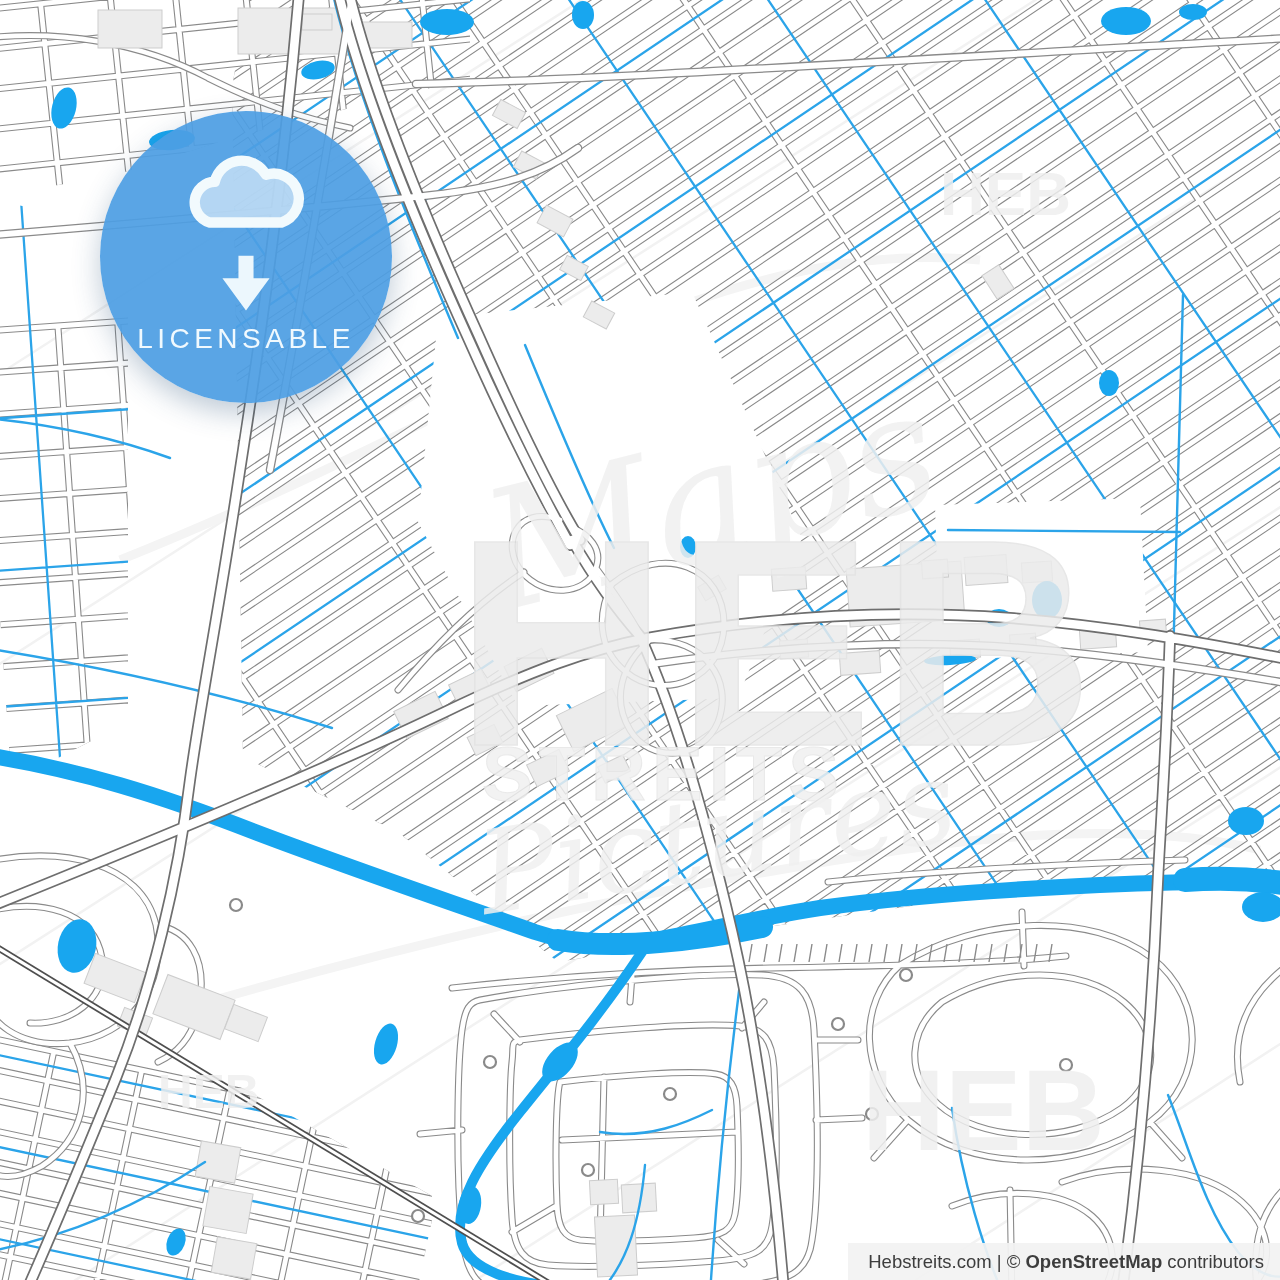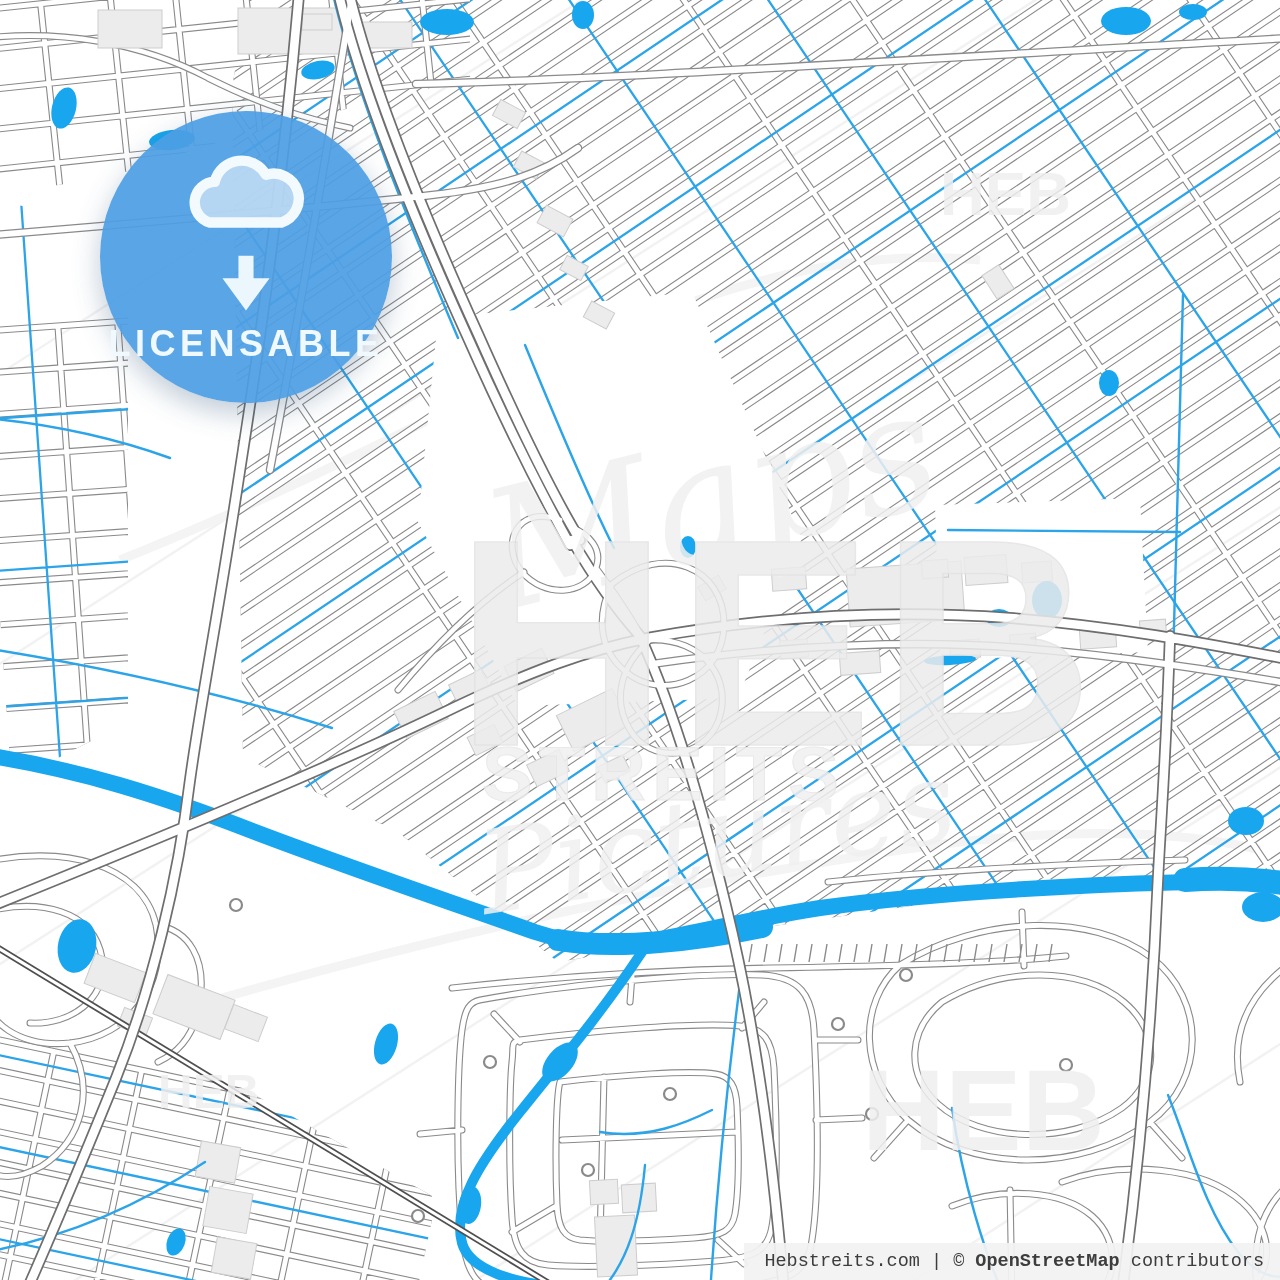--- a/index.html
+++ b/index.html
@@ -4,21 +4,21 @@
 <style>
   html,body{margin:0;padding:0;background:#ffffff;}
   #stage{position:relative;width:1280px;height:1280px;overflow:hidden;background:#ffffff;
          font-family:"Liberation Sans", sans-serif;}
   #map{position:absolute;left:0;top:0;}
   
   #badge{position:absolute;left:100px;top:111px;width:292px;height:292px;border-radius:50%;
          text-align:center;box-shadow:0 10px 28px rgba(40,80,120,0.30);}
   #badge .cloud{margin-top:30px;}
   #badge .arrow{display:block;margin:6px auto 0 auto;}
-  #badge .label{margin-top:10px;font-size:36px;font-weight:bold;letter-spacing:4.5px;}
+  #badge .label{margin-top:10px;font-size:28px;font-weight:normal;letter-spacing:4.5px;}
   
   #attribution{position:absolute;right:0;bottom:0;height:37px;line-height:37px;
                padding:0 16px 0 20px;font-size:18.5px;white-space:nowrap;}
   #attribution b{font-weight:bold;}
 </style>
 </head>
 <body>
 
 <div id="stage">
 
@@ -178,16 +178,16 @@
   <div id="badge" style="background: rgba(77, 158, 227, 0.93); color: rgb(240, 249, 254);">
     <svg class="cloud" width="150" height="104" viewBox="0 0 160 120">
       <path d="M38,94 A24,24 0 0 1 44,47 A32,32 0 0 1 103,39 A25,25 0 0 1 121,94 Z" fill="rgba(255,255,255,0.55)" stroke="#F2FAFD" stroke-width="12" stroke-linejoin="round"></path>
     </svg>
     <svg class="arrow" width="66" height="58" viewBox="0 0 70 60">
       <path d="M27,0 h16 v24 h17 L35,58 10,24 h17 Z" fill="#ECF7FD"></path>
     </svg>
     <div class="label">LICENSABLE</div>
   </div>
 
-  <div id="attribution" style="background: rgba(242, 242, 242, 0.93); color: rgb(61, 61, 61); font-family: Liberation Mono, monospace;">
+  <div id="attribution" style="background: rgba(242, 242, 242, 0.93); color: rgb(61, 61, 61);">
     <span>Hebstreits.com | © </span><b>OpenStreetMap</b><span> contributors</span>
   </div>
 </div>
 
 </body></html>

